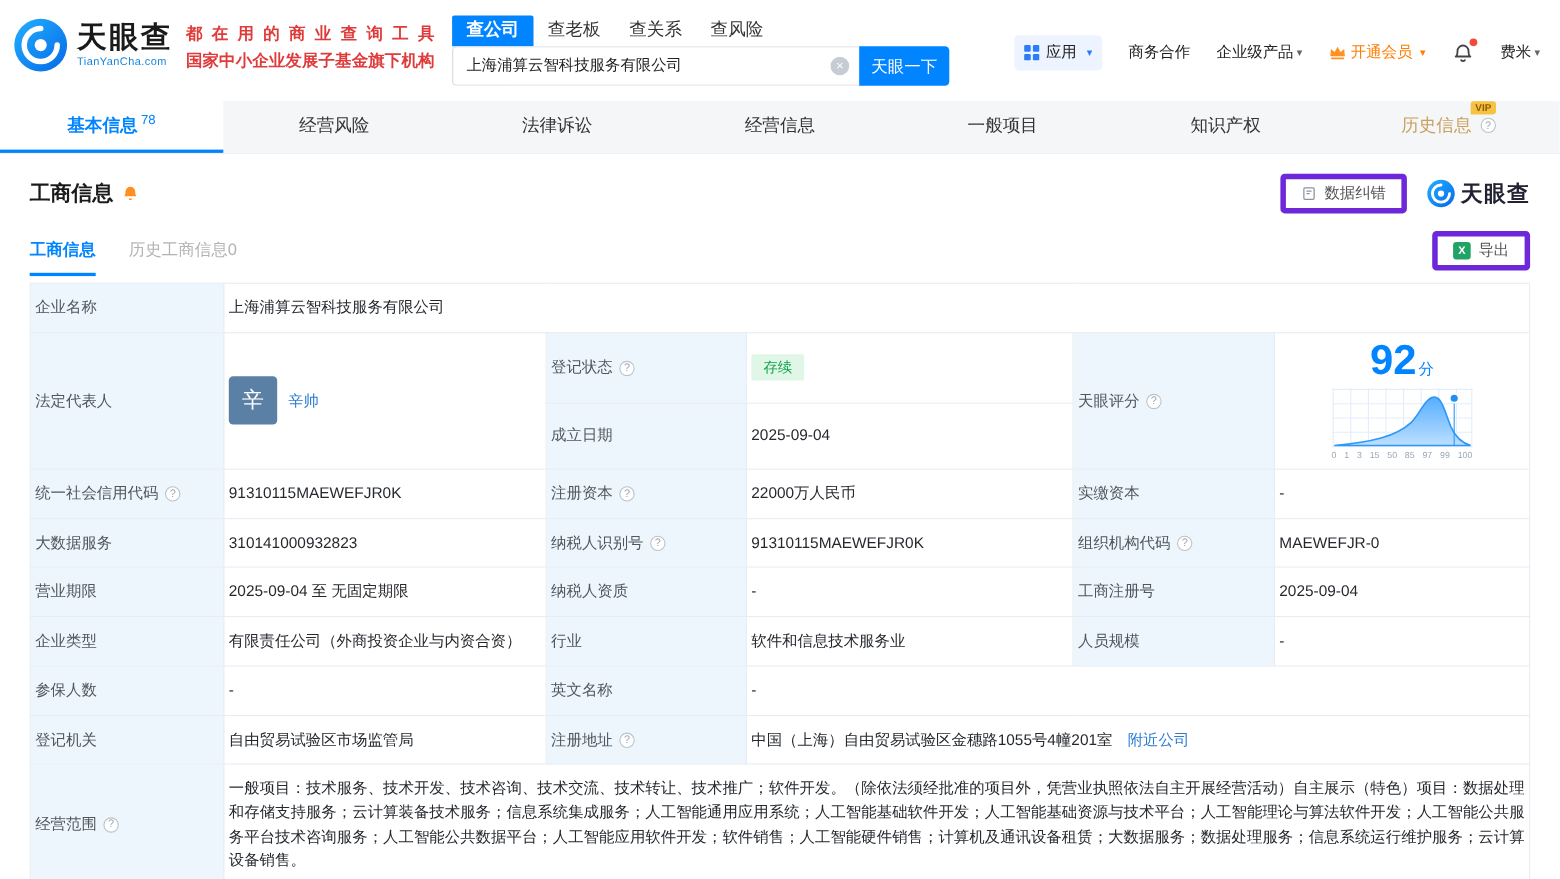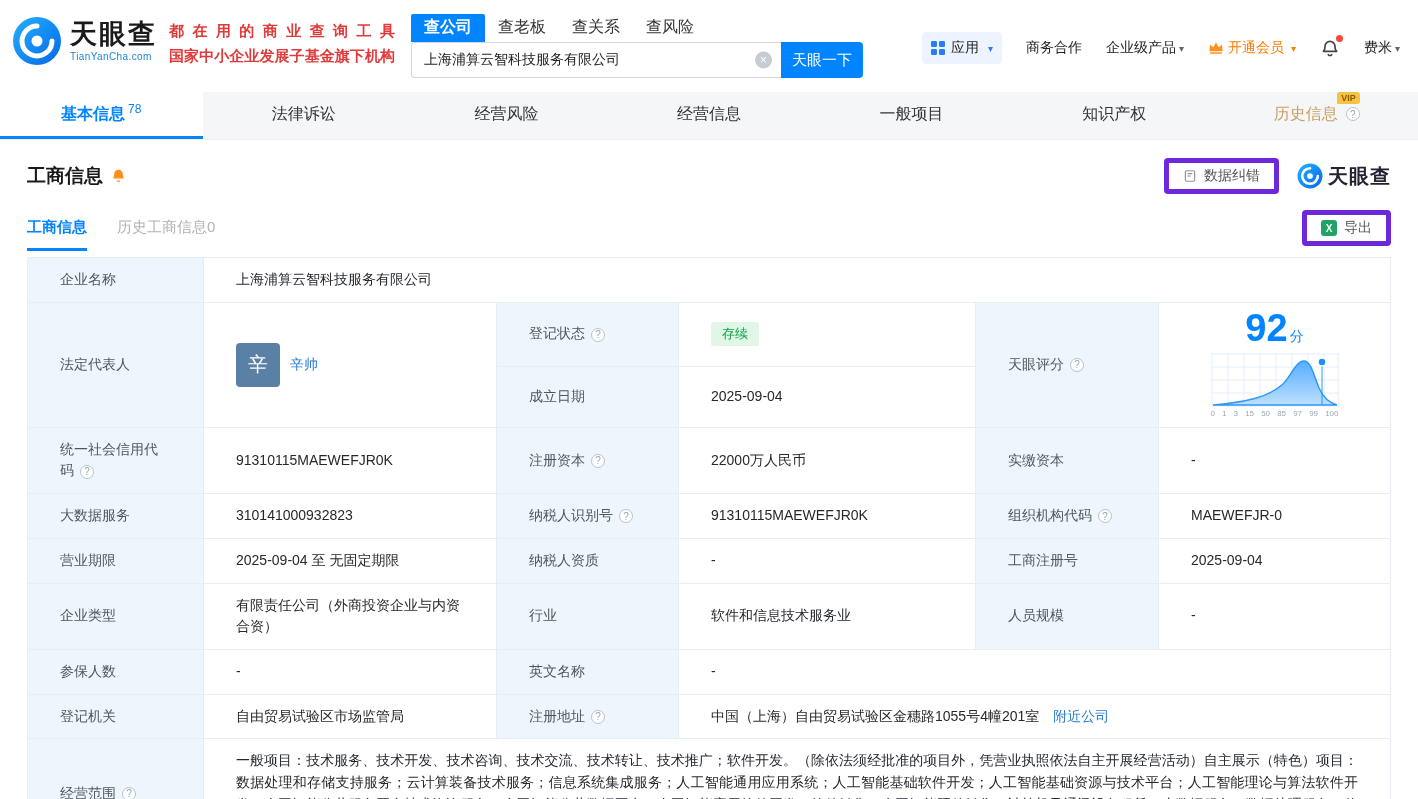--- a/index.html
+++ b/index.html
@@ -60,21 +60,21 @@
   .mini-logo-text { font-size: 20px; font-weight: bold; color: #223; letter-spacing: 1px; }
 
   .subtabs { display: flex; align-items: flex-end; padding: 0 27px; margin-top: 14px; }
   .subtab { font-size: 15px; color: #b3b3b3; margin-right: 30px; padding-bottom: 11px; border-bottom: 3px solid transparent; }
   .subtab.active { color: #0084ff; font-weight: bold; border-bottom-color: #0084ff; }
   .export-btn { margin-left: auto; margin-bottom: 5px; }
   .excel-icon { width: 16px; height: 16px; background: #21a366; border-radius: 3px; color: #fff; font-size: 10px; font-weight: bold; display: inline-flex; align-items: center; justify-content: center; }
 
   
   .info-table { width: 1364px; margin: 6px 27px 0; border-collapse: collapse; table-layout: fixed; font-size: 14px; }
-  .info-table td { border: 1px solid #e8edf3; padding: 11px 32px; color: #25292e; line-height: 1.55; vertical-align: middle; word-break: break-all; }
+  .info-table td { border: 1px solid #e8edf3; padding: 11px 4px; color: #25292e; line-height: 1.55; vertical-align: middle; word-break: break-all; }
   .info-table td.lbl { background: #eef6fd; color: #51565c; }
   .link { color: #2a7dd2; text-decoration: none; }
   .rep-flex { display: flex; align-items: center; gap: 10px; }
   .avatar { width: 44px; height: 44px; background: #5b80a5; border-radius: 4px; color: #fff; font-size: 20px; display: inline-flex; align-items: center; justify-content: center; flex: none; }
   .badge-green { display: inline-block; background: #e0f7e8; color: #10a348; padding: 3px 11px; font-size: 13px; border-radius: 2px; line-height: 1.4; }
   .score-cell { padding: 6px 10px !important; }
   .score-flex { display: flex; align-items: center; justify-content: space-between; gap: 6px; flex-direction: column; }
   .score-num { font-size: 38px; font-weight: bold; color: #0084ff; line-height: 1; }
   .score-unit { font-size: 14px; color: #0084ff; margin-left: 2px; }
   .chart-wrap { display: flex; flex-direction: column; flex: none; }
@@ -162,24 +162,24 @@
   </nav>
 </header>
 
 <nav class="main-tabs" data-interactable="false">
   <div class="main-tab active" data-interactable="true">
     <span class="label-wrap" data-interactable="false">
       <span>基本信息</span><span class="tab-count" data-interactable="false">78</span>
     </span>
   </div>
   <div class="main-tab" data-interactable="true">
+      <span data-interactable="false">经营风险</span>
+    </div>
+  <div class="main-tab" data-interactable="true">
       <span data-interactable="false">法律诉讼</span>
-    </div>
-  <div class="main-tab" data-interactable="true">
-      <span data-interactable="false">经营风险</span>
     </div>
   <div class="main-tab" data-interactable="true">
       <span data-interactable="false">经营信息</span>
     </div>
   <div class="main-tab" data-interactable="true">
       <span data-interactable="false">一般项目</span>
     </div>
   <div class="main-tab" data-interactable="true">
       <span data-interactable="false">知识产权</span>
     </div>

